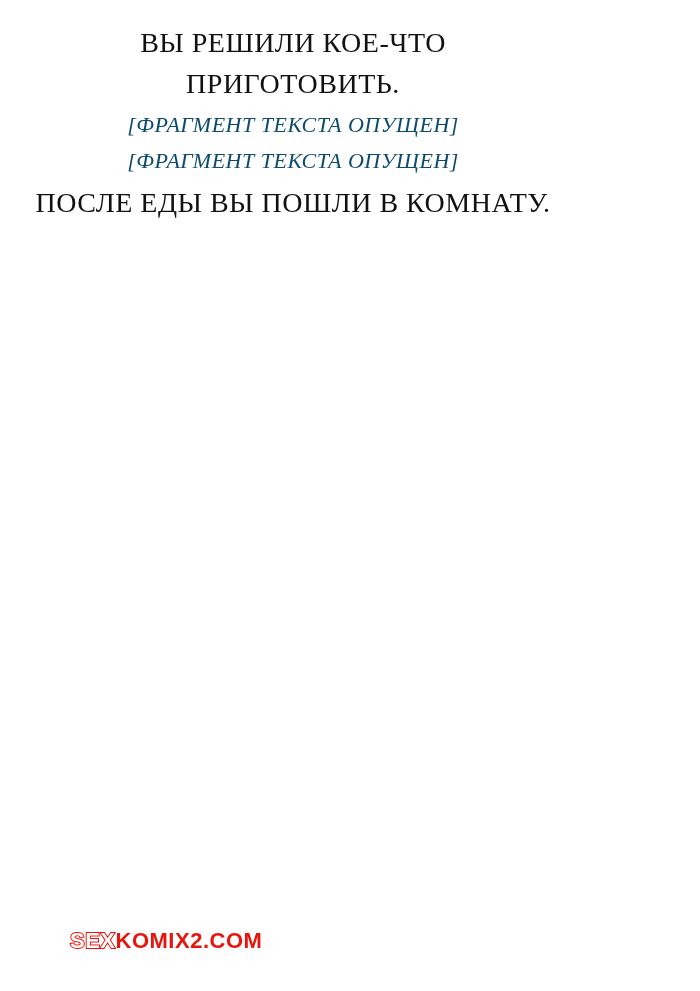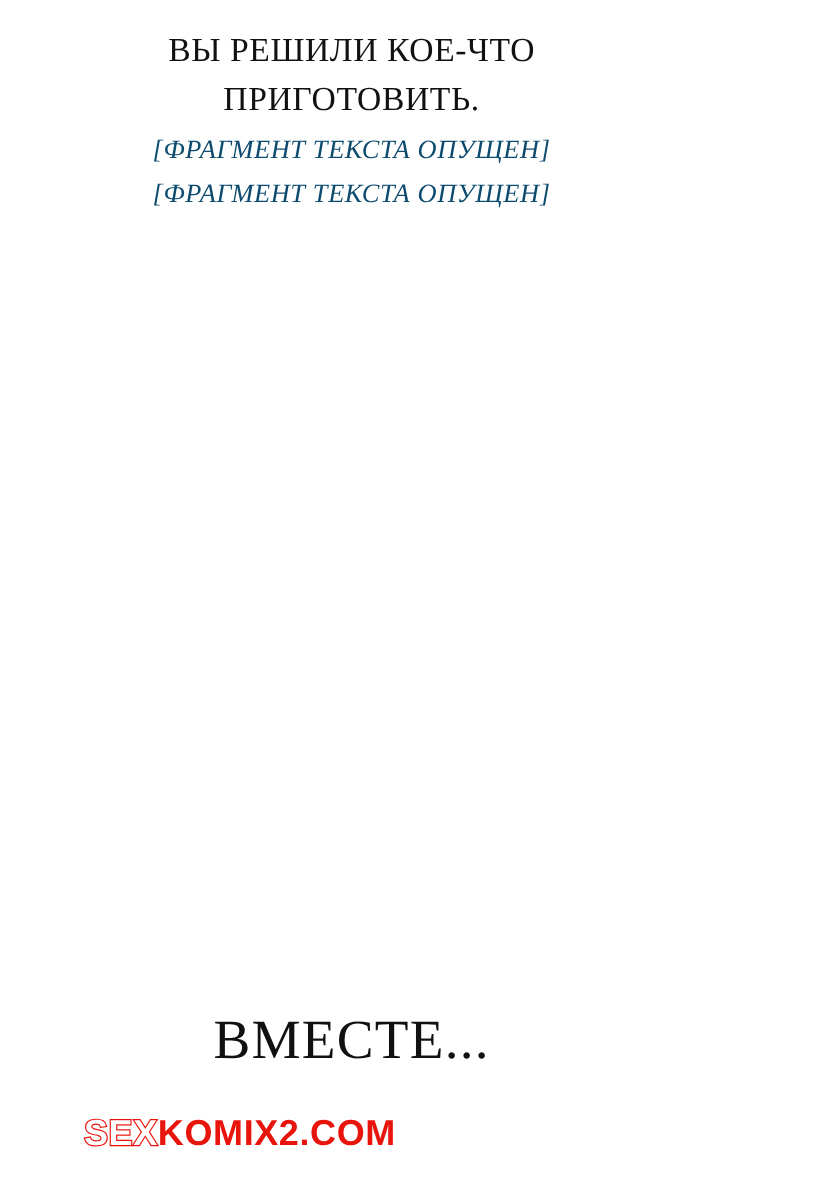--- a/index.html
+++ b/index.html
@@ -49,21 +49,21 @@
     letter-spacing: 1px;
     color: #111111;
     text-transform: uppercase;
   }
   .watermark {
     position: absolute;
     left: 70px;
     top: 928px;
     font-family: "Liberation Sans", "DejaVu Sans", sans-serif;
     font-weight: bold;
-    font-size: 30px;
+    font-size: 22px;
     letter-spacing: 0.5px;
     white-space: nowrap;
   }
   .watermark .wm-prefix {
     color: #ffffff;
     -webkit-text-stroke: 2px var(--wm-color, #e8150d);
     paint-order: stroke fill;
   }
   .watermark .wm-suffix {
     color: var(--wm-color, #e8150d);
@@ -72,21 +72,21 @@
 </head>
 <body>
 
 <div class="page">
 
   <div class="narration" id="narration-block">
 
   <p>ВЫ РЕШИЛИ КОЕ-ЧТО ПРИГОТОВИТЬ.</p>
       <p class="placeholder-line">[ФРАГМЕНТ ТЕКСТА ОПУЩЕН]</p>
       <p class="placeholder-line">[ФРАГМЕНТ ТЕКСТА ОПУЩЕН]</p>
+      <p>ПОСЛЕ ЕДЫ ВЫ ПОШЛИ В КОМНАТУ.</p>
     </div>
 
-  <div class="closing-word">ВМЕСТЕ...</div>
 
   <div class="watermark">
     <span class="wm-prefix">SEX</span><span class="wm-suffix">KOMIX2.COM</span>
   </div>
 
 </div>
 
 </body></html>

